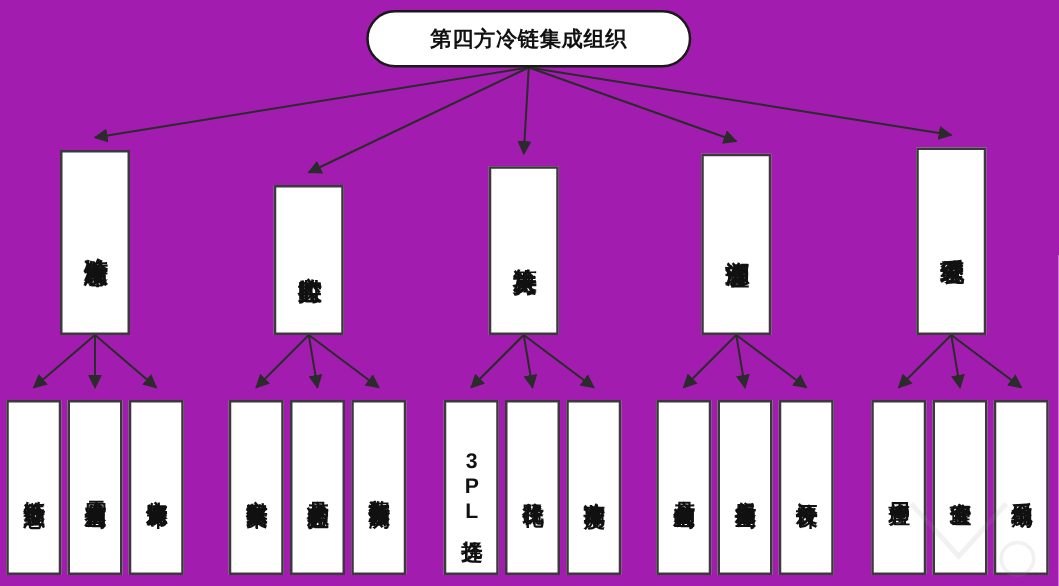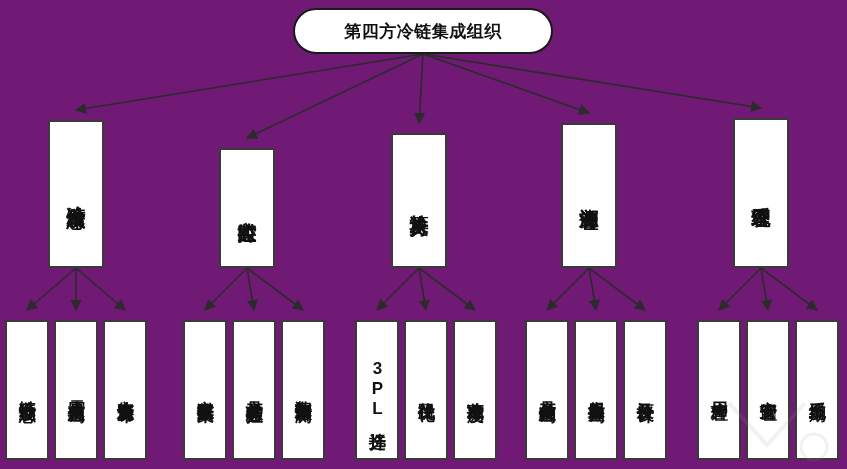--- a/index.html
+++ b/index.html
@@ -7,21 +7,21 @@
     padding: 0;
     background: #ffffff;
   }
   body {
     font-family: "Liberation Sans", "DejaVu Sans", sans-serif;
   }
   #diagram-root {
     position: relative;
     width: 847px;
     height: 469px;
-    background: #701a75;
+    background: #a21caf;
     overflow: hidden;
   }
   #connector-layer {
     position: absolute;
     left: 0;
     top: 0;
     width: 847px;
     height: 469px;
   }
   .node {

